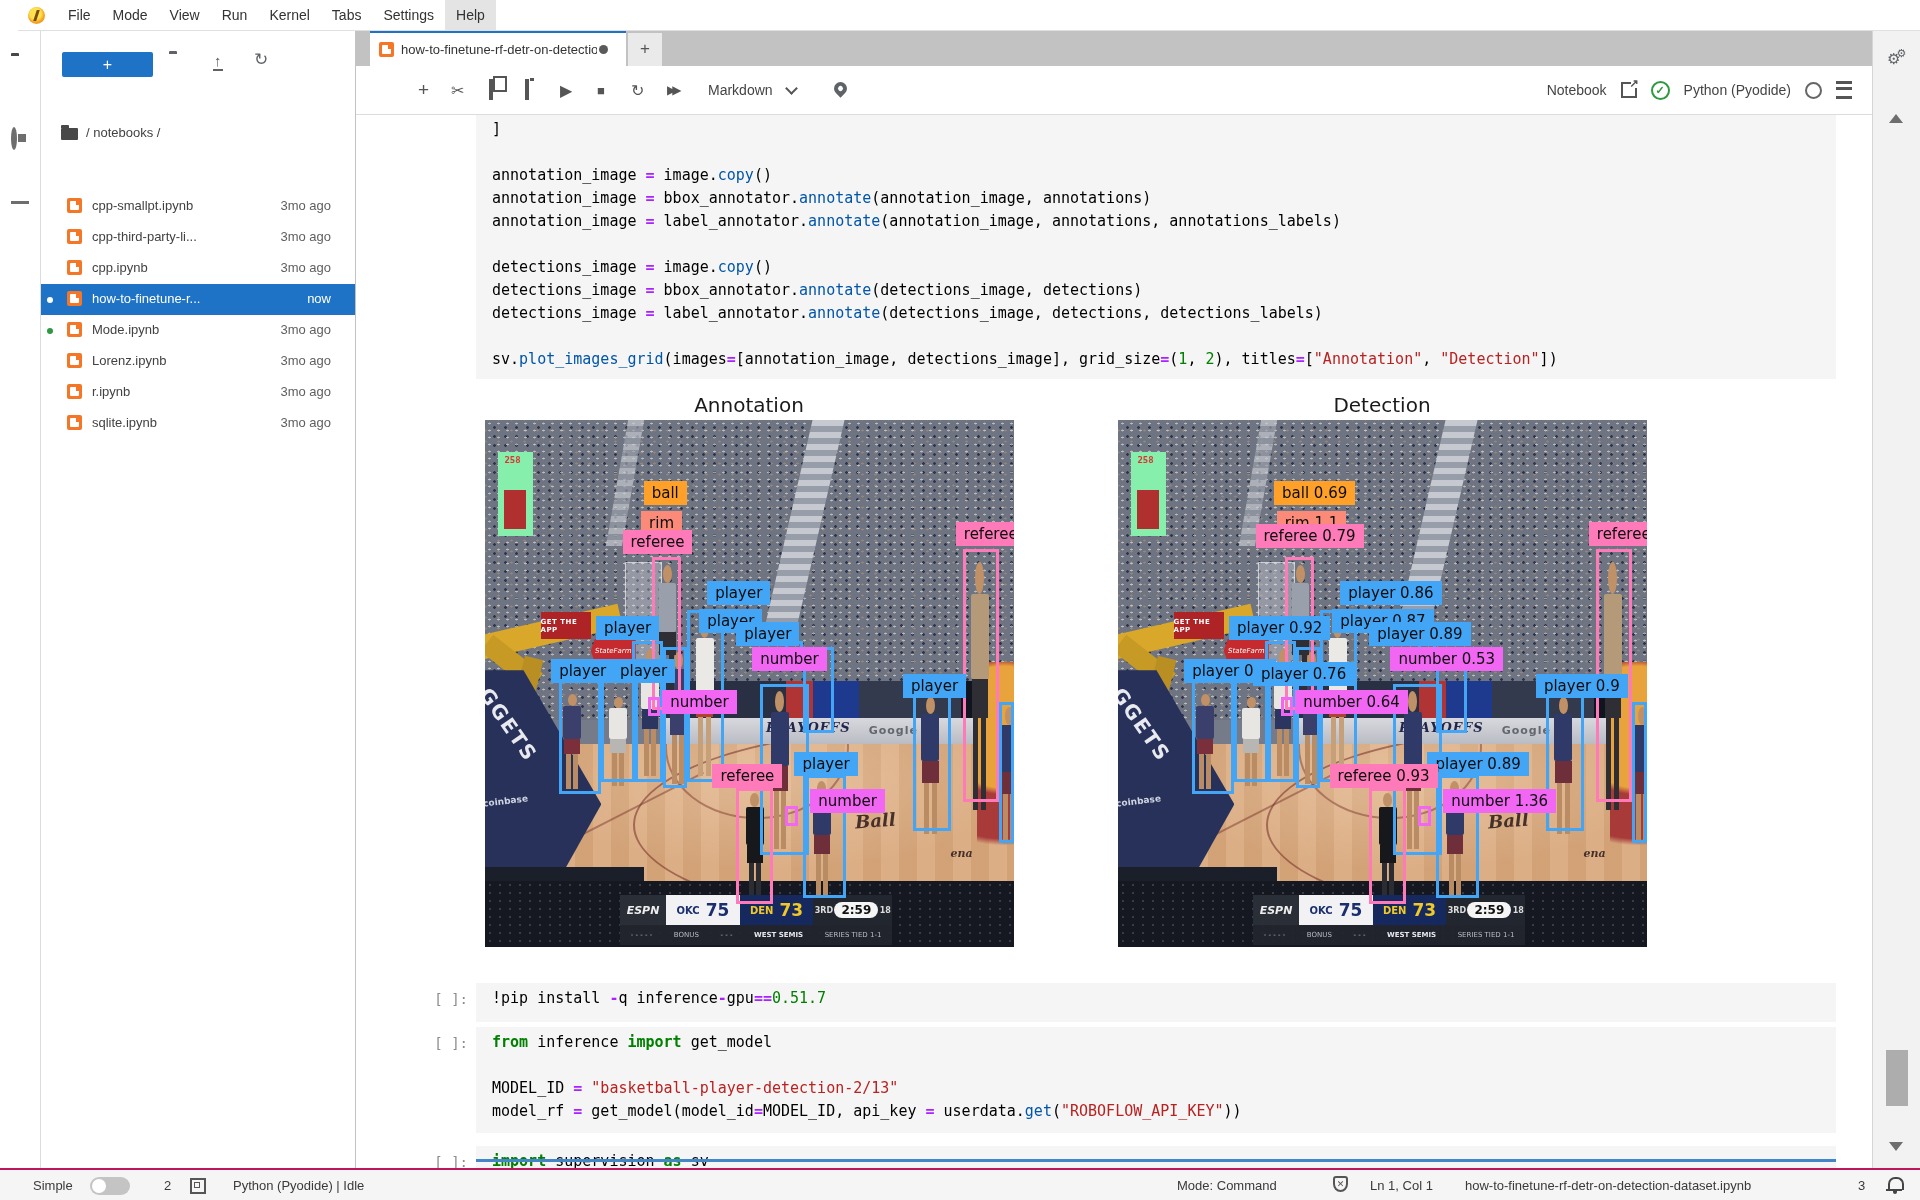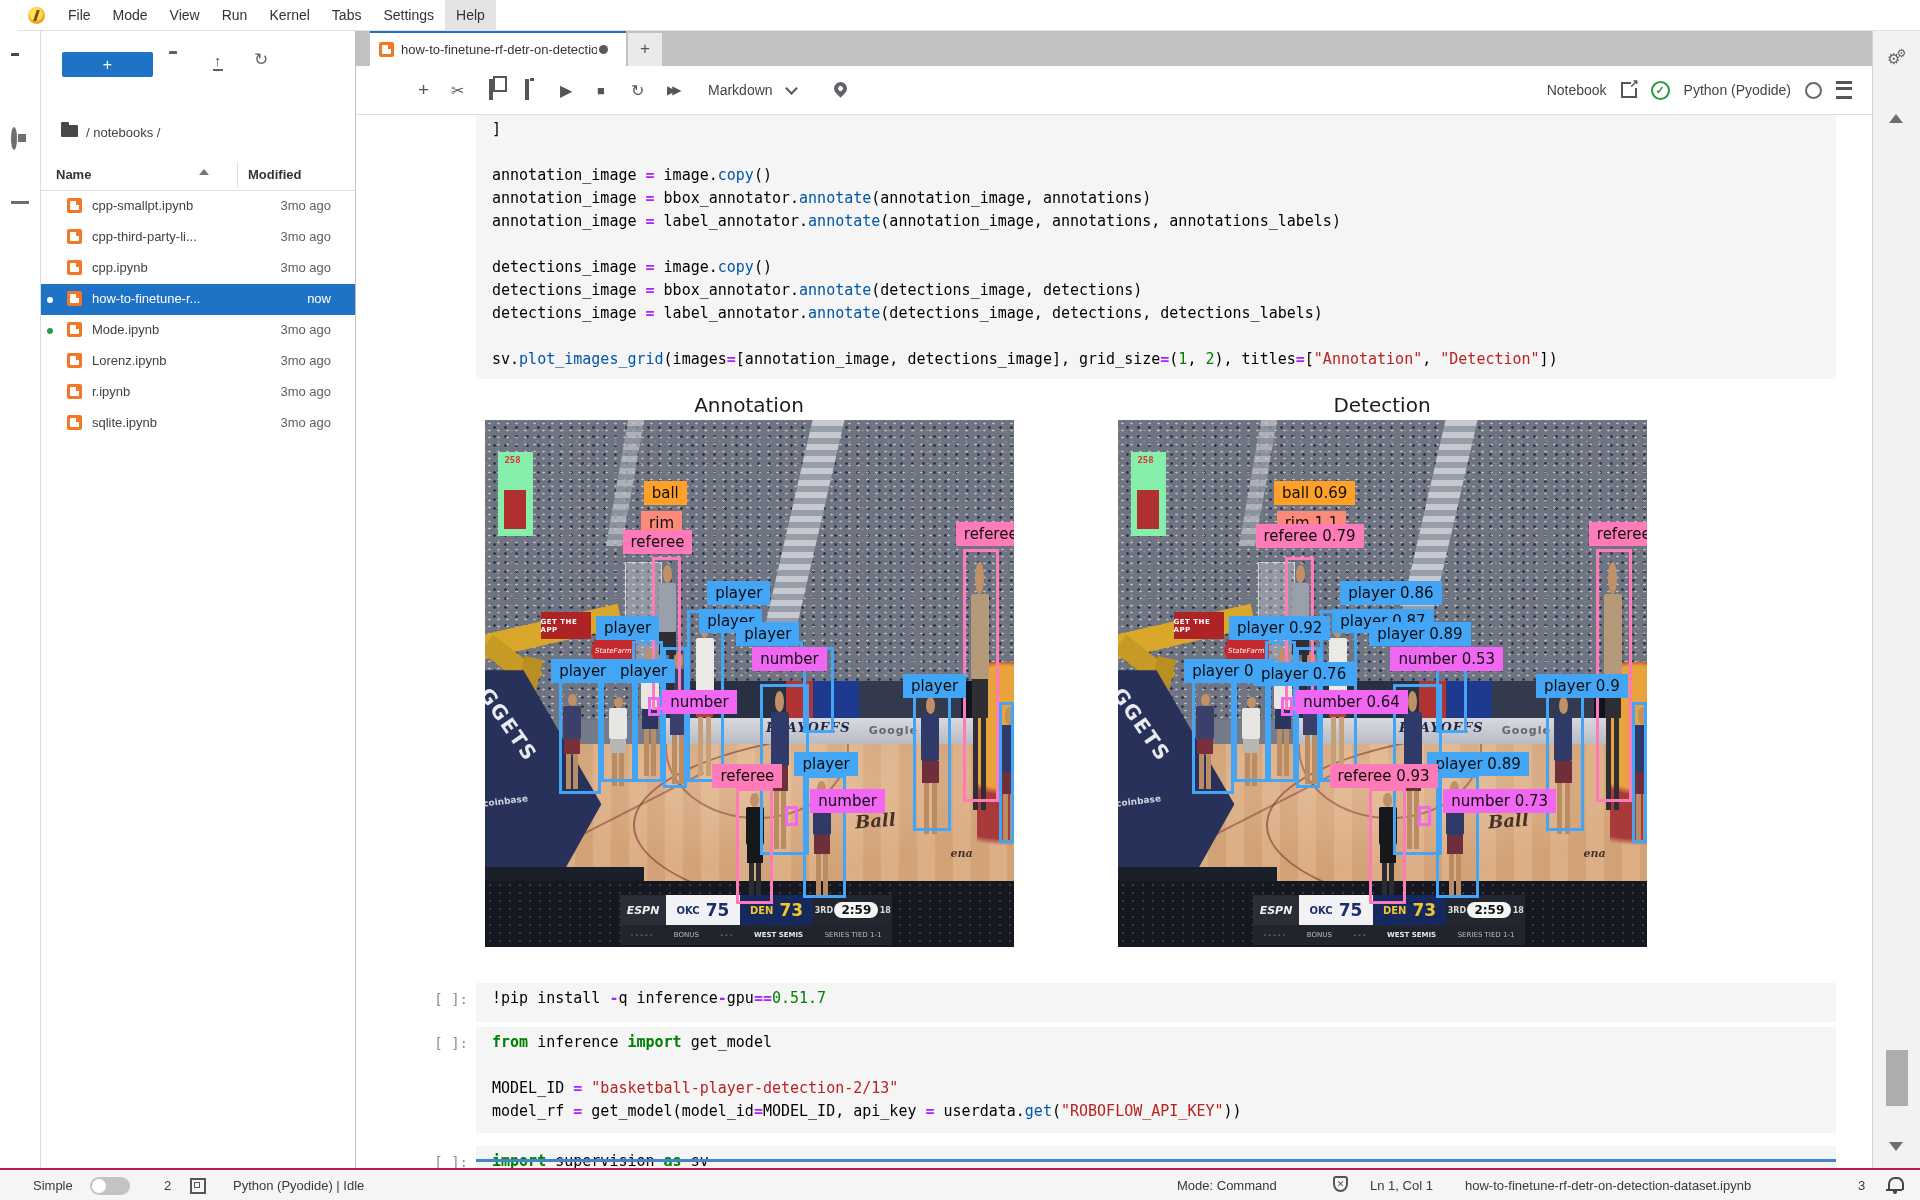--- a/index.html
+++ b/index.html
@@ -29,21 +29,21 @@
   #fb-toolbar{position:absolute;left:0;top:10px;width:100%;height:40px}
   #new-launcher-btn{position:absolute;left:21px;top:12px;width:91px;height:25px;background:#1e73c6;border:none;border-radius:2px;
       color:#fff;font-size:16px;line-height:23px;text-align:center;cursor:pointer}
   .fb-icon{position:absolute;top:14px;color:#5f6368}
   .icon-newfolder{width:17px;height:12px;background:#5f6368;border-radius:1px;position:relative}
   .icon-newfolder:before{content:"";position:absolute;top:-3px;left:0;width:8px;height:3px;background:#5f6368;border-radius:1px 1px 0 0}
   .icon-newfolder:after{content:"+";position:absolute;left:4.5px;top:-2px;color:#fff;font-size:11px;font-weight:bold}
   .icon-upload{font-size:15px;font-weight:bold;color:#5f6368;border-bottom:2px solid #5f6368;line-height:13px;padding:0 1px}
   .icon-refresh{font-size:17px;color:#5f6368;line-height:16px}
   .icon-filter{width:14px;height:14px;background:#5f6368;clip-path:polygon(0 0,100% 0,58% 48%,58% 100%,42% 100%,42% 48%)}
-  #breadcrumb{position:absolute;left:20px;top:95px;font-size:13px;color:#424242;display:flex;align-items:flex-start;gap:8px}
+  #breadcrumb{position:absolute;left:20px;top:95px;font-size:13px;color:#424242;display:flex;align-items:flex-end;gap:8px}
   #listheader{position:absolute;left:0;top:130px;width:100%;height:30px;border-bottom:1px solid #e0e0e0;font-size:13px;font-weight:bold;color:#333}
   #col-name{position:absolute;left:15px;top:7px}
   #col-sort{position:absolute;left:158px;top:9px;width:0;height:0;border-left:5px solid transparent;border-right:5px solid transparent;border-bottom:6px solid #757575}
   #col-divider{position:absolute;left:196px;top:2px;width:1px;height:26px;background:#e0e0e0}
   #col-modified{position:absolute;left:207px;top:7px}
   #file-rows{position:absolute;left:0;top:161px;width:100%}
   .file-row{position:relative;height:31px;font-size:13px;color:#424242;cursor:pointer}
   .file-row.selected{background:#1e73c6;color:#fff}
   .row-dot{position:absolute;left:6px;top:13px;width:6px;height:6px;border-radius:50%}
   .row-dot.green{background:#2e9940}.row-dot.white{background:#fff}
@@ -232,26 +232,20 @@
     <button id="new-launcher-btn">+</button>
     <span class="fb-icon" style="left:128px"><span class="icon-newfolder"></span></span>
     <span class="fb-icon" style="left:172px;top:12px"><span class="icon-upload">↑</span></span>
     <span class="fb-icon" style="left:213px;top:11px"><span class="icon-refresh">↻</span></span>
     <span class="fb-icon" style="left:256px"><span class="icon-filter"></span></span>
   </div>
   <div id="breadcrumb">
     <span class="icon-folder"></span>
     <span>/ notebooks /</span>
   </div>
-  <div id="listheader">
-    <span id="col-name">Name</span>
-    <span id="col-sort"></span>
-    <span id="col-divider"></span>
-    <span id="col-modified">Modified</span>
-  </div>
   <div id="file-rows">
       <div class="file-row">
         <span class="nb-file-icon"></span>
         <span class="fname">cpp-smallpt.ipynb</span>
         <span class="fmod">3mo ago</span>
       </div>
       <div class="file-row">
         <span class="nb-file-icon"></span>
         <span class="fname">cpp-third-party-li...</span>
         <span class="fmod">3mo ago</span>
@@ -677,21 +671,21 @@
         <div class="det-label" style="left: 40.5%; top: 35.8%; background: rgb(66, 165, 245);">player 0.87</div>
         <div class="det-label" style="left: 21%; top: 37.2%; background: rgb(66, 165, 245);">player 0.92</div>
         <div class="det-label" style="left: 47.5%; top: 38.4%; background: rgb(66, 165, 245);">player 0.89</div>
         <div class="det-label" style="left: 51.5%; top: 43.1%; background: rgb(241, 102, 242);">number 0.53</div>
         <div class="det-label" style="left: 12.5%; top: 45.3%; background: rgb(66, 165, 245);">player 0.9</div>
         <div class="det-label" style="left: 25.5%; top: 46%; background: rgb(66, 165, 245);">player 0.76</div>
         <div class="det-label" style="left: 33.5%; top: 51.2%; background: rgb(241, 102, 242);">number 0.64</div>
         <div class="det-label" style="left: 79%; top: 48.2%; background: rgb(66, 165, 245);">player 0.9</div>
         <div class="det-label" style="left: 58.5%; top: 63%; background: rgb(66, 165, 245);">player 0.89</div>
         <div class="det-label" style="left: 40%; top: 65.3%; background: rgb(255, 122, 184);">referee 0.93</div>
-        <div class="det-label" style="left: 61.5%; top: 70%; background: rgb(241, 102, 242);">number 0.73</div>
+        <div class="det-label" style="left: 61.5%; top: 70%; background: rgb(241, 102, 242);">number 1.36</div>
         <div class="det-label" style="left: 89%; top: 19.3%; background: rgb(255, 122, 184);">referee</div>
       </div>
     </div>
 
   <span class="prompt" style="top:877px">[ ]:</span>
   <div id="cell2" class="cell">
       <div class="code-line"><span class="tk-p">!pip install </span><span class="tk-o">-</span><span class="tk-p">q inference</span><span class="tk-o">-</span><span class="tk-p">gpu</span><span class="tk-o">==</span><span class="tk-n">0.51.7</span></div>
     </div>
 
   <span class="prompt" style="top:921px">[ ]:</span>

